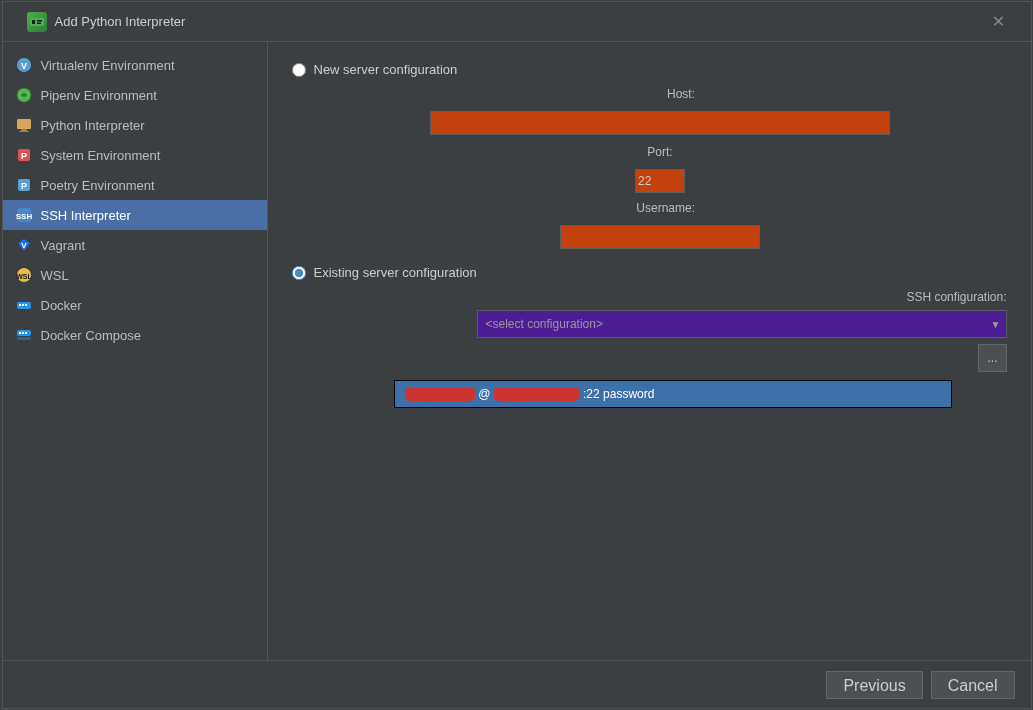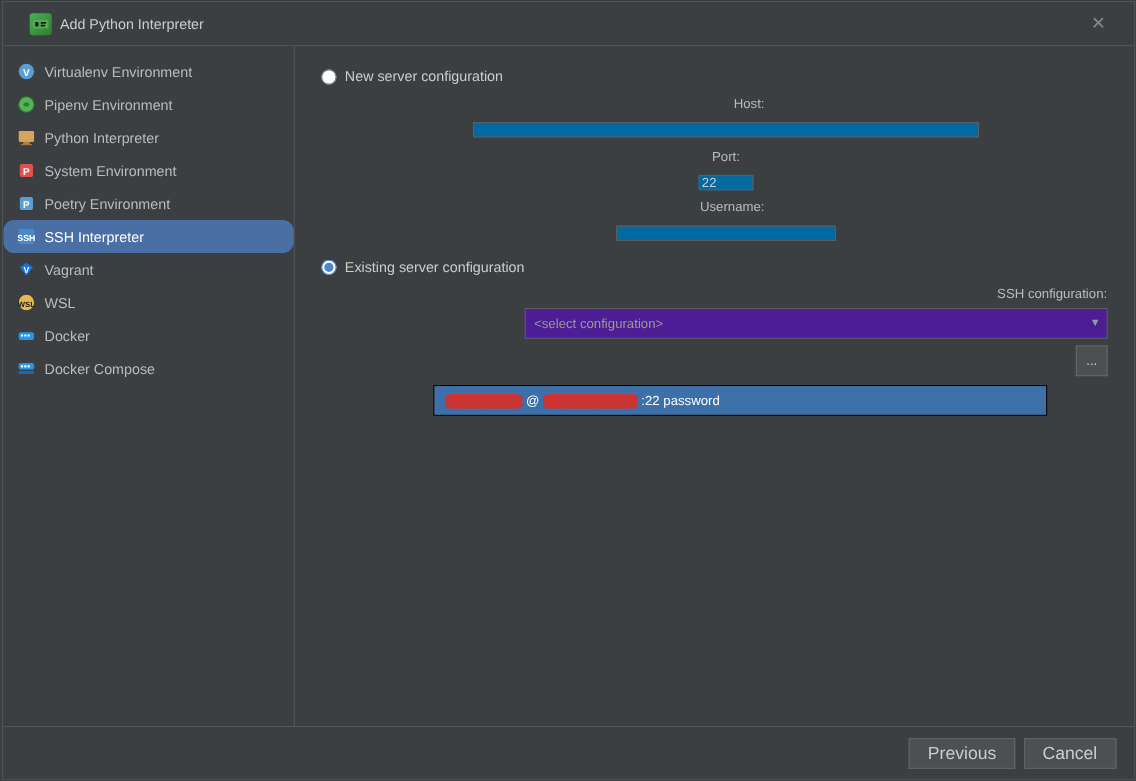--- a/index.html
+++ b/index.html
@@ -81,21 +81,20 @@
       display: flex;
       align-items: center;
       gap: 8px;
       padding: 6px 12px;
       cursor: pointer;
       color: #bbbbbb;
     }
     .sidebar-item.active {
       background: #4a6fa5;
       color: #ffffff;
-      border-radius: 10px;
     }
     .sidebar-item .icon {
       width: 18px;
       height: 18px;
       flex-shrink: 0;
       display: flex;
       align-items: center;
       justify-content: center;
     }
     .main-panel {
@@ -133,26 +132,26 @@
       margin-bottom: 8px;
       flex-direction: column;
     }
     .form-label {
       color: #bbbbbb;
       font-size: 12px;
       min-width: 70px;
       text-align: right;
     }
     .form-input {
-      background: #0369a1;
+      background: #c2410c;
       border: 1px solid #5a5e5f;
       color: #cccccc;
       padding: 3px 2px;
       font-size: 12px;
-      height: 14px;
+      height: 24px;
       outline: none;
     }
     .host-input {
       width: 460px;
     }
     .port-input {
       width: 50px;
     }
     .username-input {
       width: 200px;

